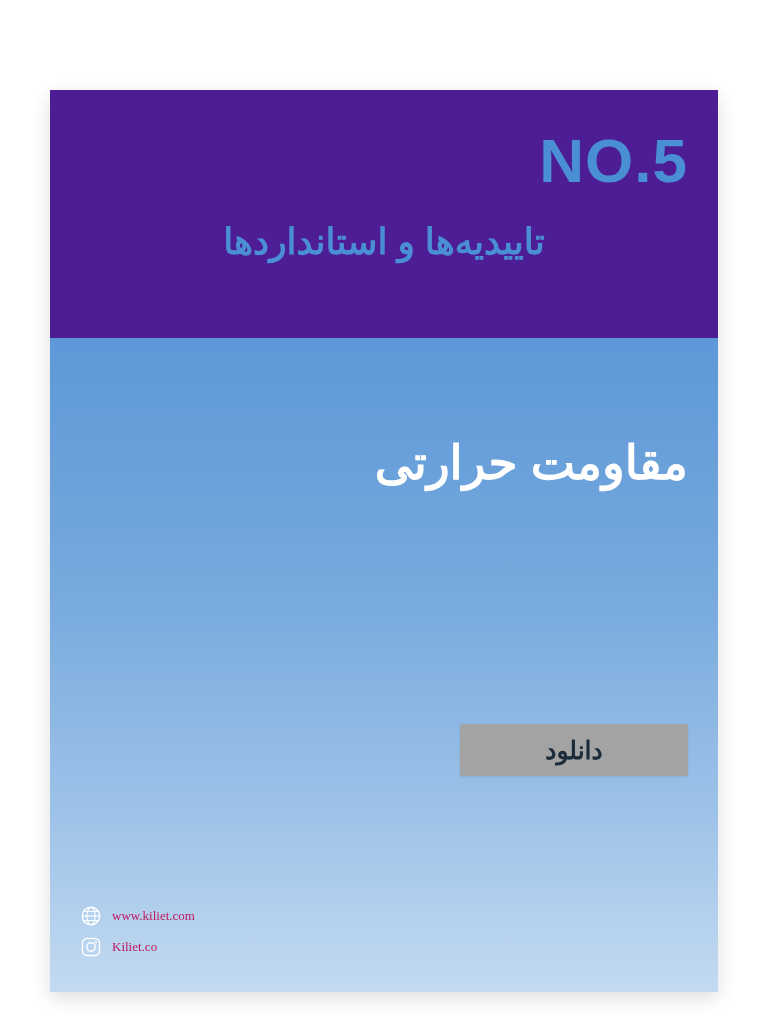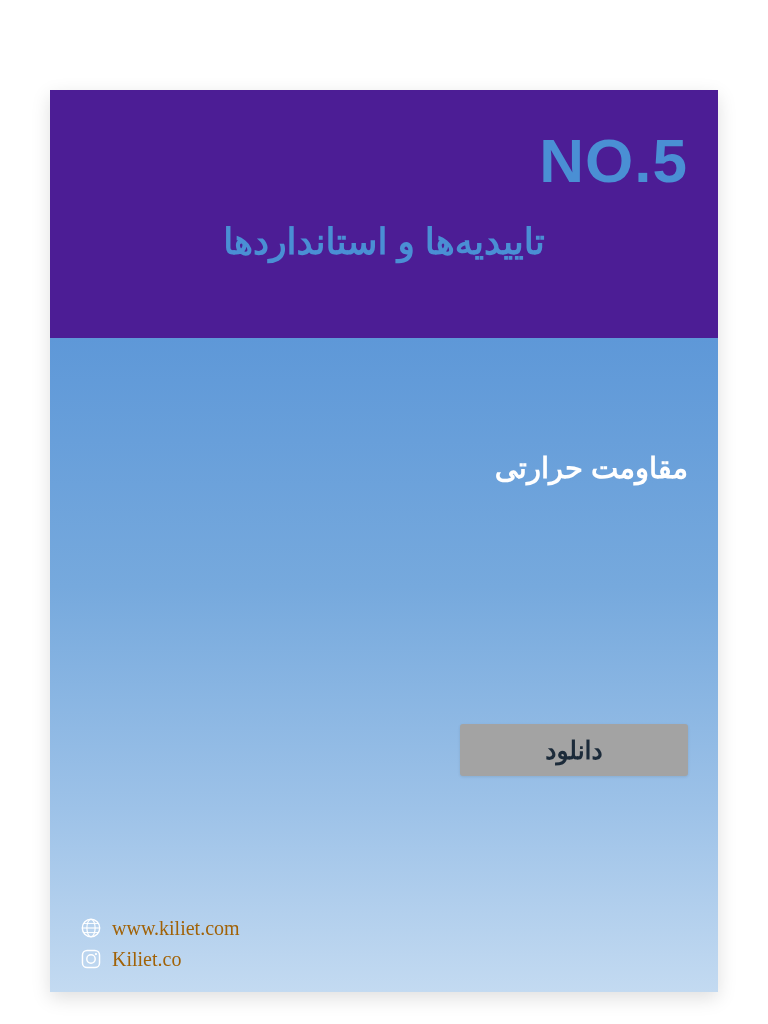--- a/index.html
+++ b/index.html
@@ -97,26 +97,25 @@
   }
 
   .subject-fa {
     position: absolute;
     top: 345px;
     right: 0;
     width: 668px;
     padding-right: 30px;
     box-sizing: border-box;
     color: #ffffff;
-    font-size: 29px;
+    font-size: 47px;
     font-weight: bold;
     text-align: right;
     direction: rtl;
     letter-spacing: 1px;
-    margin-top: 16px;
   }
 
   .download-btn {
     position: absolute;
     top: 634px;
     right: 30px;
     width: 228px;
     height: 52px;
     background: #a3a3a3;
     border: none;
@@ -136,32 +135,32 @@
     left: 30px;
     bottom: 22px;
     direction: ltr;
     text-align: left;
   }
   .footer-row {
     display: flex;
     align-items: center;
     margin-bottom: 9px;
   }
-  .footer-row:last-child { margin-bottom: 0; text-align: center; }
+  .footer-row:last-child { margin-bottom: 12px; text-align: center; }
 
   .footer-icon {
     width: 22px;
     height: 22px;
     margin-right: 10px;
     flex: 0 0 auto;
     display: block;
   }
   .footer-text {
-    color: #a16207;
-    font-size: 20px;
+    color: #be185d;
+    font-size: 13px;
     font-family: "Liberation Serif", serif;
     line-height: 18px;
     white-space: nowrap;
   }
 </style>
 </head>
 <body>
 
 <div class="page">
 

